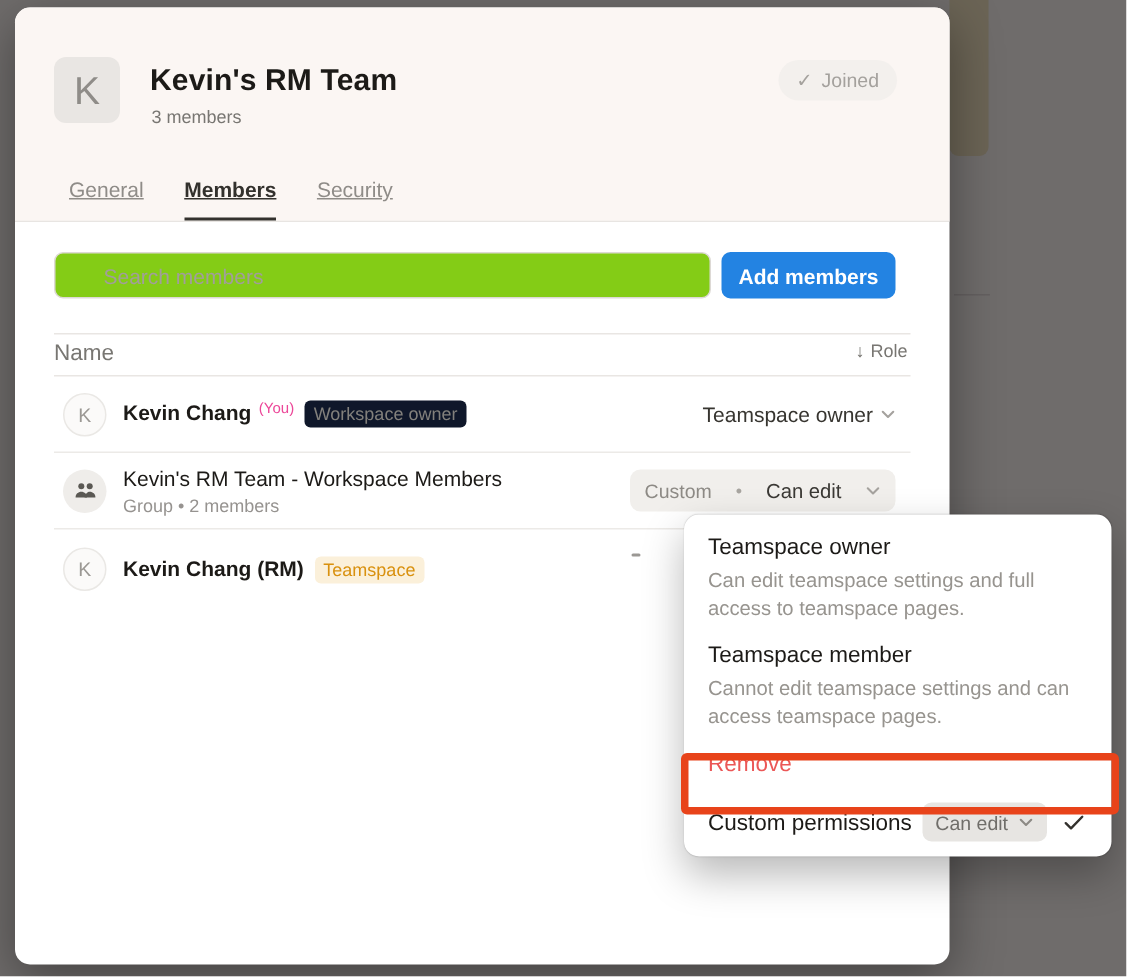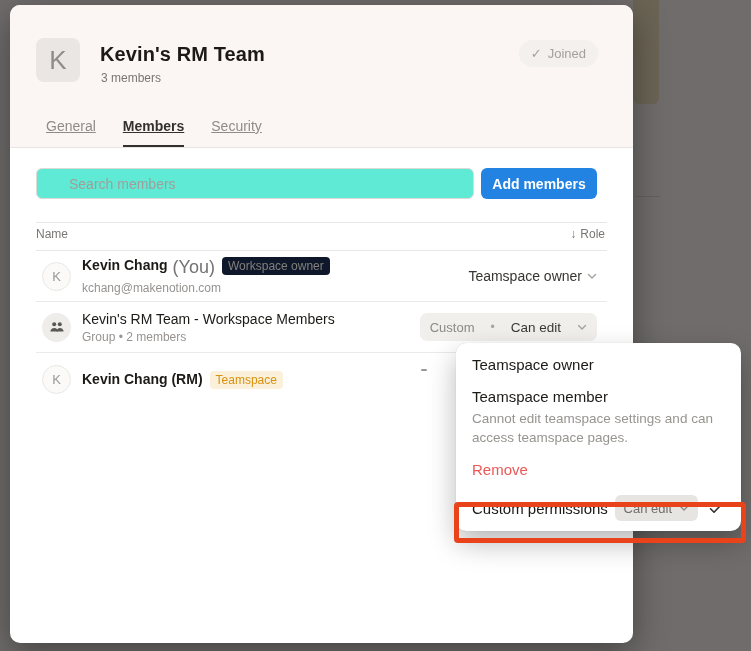--- a/index.html
+++ b/index.html
@@ -16,44 +16,44 @@
   .modal-header { position:absolute; left:0; top:0; right:0; height:143px; background:#fbf6f3; border-radius:10px 10px 0 0; border-bottom:1px solid #e8e5e2; }
   .team-avatar { position:absolute; left:26px; top:33px; width:44px; height:44px; background:#e9e6e3; border-radius:8px; display:flex; align-items:center; justify-content:center; font-size:26px; color:#8f8c88; }
   .team-title { position:absolute; left:90px; top:38px; font-size:20px; font-weight:700; color:#1c1a17; letter-spacing:.1px; }
   .team-sub { position:absolute; left:91px; top:66px; font-size:12px; color:#787672; }
   .joined-btn { position:absolute; right:35px; top:35px; height:27px; padding:0 12px; display:flex; align-items:center; gap:6px; background:#f3f0ed; border-radius:14px; color:#a4a19d; font-size:13px; }
   .tabs { position:absolute; left:36px; bottom:0; display:flex; gap:27px; }
   .tab { font-size:14px; color:#8f8c88; padding-bottom:11px; border-bottom:2px solid transparent; cursor:default;text-decoration:underline; }
   .tab.active { color:#33312d; font-weight:700; border-bottom-color:#33312d; }
 
   
-  .search-input { position:absolute; left:26px; top:163px; width:438px; height:31px; background:#5eead4; border:1px solid #ddd9d5; border-radius:6px; padding:0 10px 0 32px; font-size:14px; color:#43413d; outline:none; font-family:inherit; }
+  .search-input { position:absolute; left:26px; top:163px; width:438px; height:31px; background:#84cc16; border:1px solid #ddd9d5; border-radius:6px; padding:0 10px 0 32px; font-size:14px; color:#43413d; outline:none; font-family:inherit; }
   .search-input::placeholder { color:#a19e9a; }
   .search-icon { position:absolute; left:37px; top:172px; width:14px; height:14px; pointer-events:none; }
   .add-btn { position:absolute; left:471px; top:163px; width:116px; height:31px; background:#2383e2; border:none; border-radius:6px; color:#ffffff; font-size:14px; font-weight:700; font-family:inherit; cursor:pointer; }
 
   
   .list-topline { position:absolute; left:26px; right:26px; top:217px; height:1px; background:#e9e6e3; }
-  .col-name { position:absolute; left:26px; top:222px; font-size:12px; color:#787672; }
+  .col-name { position:absolute; left:26px; top:222px; font-size:15px; color:#787672; }
   .col-role { position:absolute; right:28px; top:222px; font-size:12px; color:#787672; display:flex; align-items:center; gap:4px; cursor:pointer; }
   .list-midline { position:absolute; left:26px; right:26px; top:245px; height:1px; background:#e9e6e3; }
 
   
   .row { position:absolute; left:26px; right:26px; display:flex; align-items:center; }
   .row.b { border-bottom:1px solid #eceae7; }
   .row1 { top:246px; height:51px; }
   .row2 { top:297px; height:51px; }
   .row3 { top:348px; height:53px; }
   .p-avatar { width:29px; height:29px; margin-left:6px; border-radius:50%; background:#fbfaf9; border:1px solid #eae8e5; display:flex; align-items:center; justify-content:center; font-size:13px; color:#9b9894; flex:0 0 auto; }
   .g-avatar { width:29px; height:29px; margin-left:6px; border-radius:50%; background:#efedea; display:flex; align-items:center; justify-content:center; flex:0 0 auto; }
   .row-main { margin-left:11px; }
   .nameline { display:flex; align-items:flex-start; gap:5px; }
   .p-name { font-size:14px; font-weight:700; color:#1c1a17; }
   .g-name { font-size:14px; font-weight:400; color:#1c1a17; }
-  .p-you { font-size:18px; color:#737373; }
+  .p-you { font-size:10px; color:#ec4899; }
   .mini-badge { font-size:12px; color:#82807c; background:#0f172a; border-radius:4px; padding:2px 6px; margin-left:2px; }
   .mini-badge.warn { color:#d9910f; background:#fbf0da; }
   .p-email, .g-meta { font-size:12px; color:#969390; margin-top:3px; }
   .role-right { margin-left:auto; margin-right:10px; display:flex; align-items:center; gap:5px; font-size:14px; color:#373530; cursor:pointer; }
   .role-pill { margin-left:auto; margin-right:10px; display:flex; align-items:center; gap:16px; background:#f1efec; border-radius:7px; height:28px; padding:0 10px; cursor:pointer; }
   .role-pill .pre { font-size:13px; color:#8d8a85; }
   .role-pill .dot { font-size:12px; color:#a8a5a0; }
   .role-pill .val { font-size:13.5px; color:#3b3935; }
   .row3-dash { position:absolute; right:180px; top:16px; width:6px; height:2px; background:#9b9894; border-radius:1px; }
 
@@ -119,21 +119,20 @@
     <div class="row row1 b">
       <div class="p-avatar">
         <span>K</span>
       </div>
       <div class="row-main">
         <div class="nameline">
           <span class="p-name">Kevin Chang</span>
           <span class="p-you">(You)</span>
           <span class="mini-badge">Workspace owner</span>
         </div>
-        <div class="p-email">kchang@makenotion.com</div>
       </div>
       <div class="role-right">
         <span>Teamspace owner</span>
         <svg class="chev" width="10" height="7" viewBox="0 0 10 7">
           <path d="M1.5 1.5 L5 5 L8.5 1.5" fill="none" stroke="#a5a29e" stroke-width="1.4" stroke-linecap="round" stroke-linejoin="round"></path>
         </svg>
       </div>
     </div>
 
     <div class="row row2 b">
@@ -172,20 +171,21 @@
         </div>
       </div>
       <div class="row3-dash"></div>
     </div>
 
   </div>
 
   <div class="menu">
     <div class="menu-item">
       <div class="mi-title">Teamspace owner</div>
+      <div class="mi-desc">Can edit teamspace settings and full access to teamspace pages.</div>
     </div>
     <div class="menu-item">
       <div class="mi-title">Teamspace member</div>
       <div class="mi-desc">Cannot edit teamspace settings and can access teamspace pages.</div>
     </div>
     <div class="menu-remove">Remove</div>
     <div class="custom-row">
       <div class="custom-label">Custom permissions</div>
       <div class="can-edit-pill">
         <span>Can edit</span>

